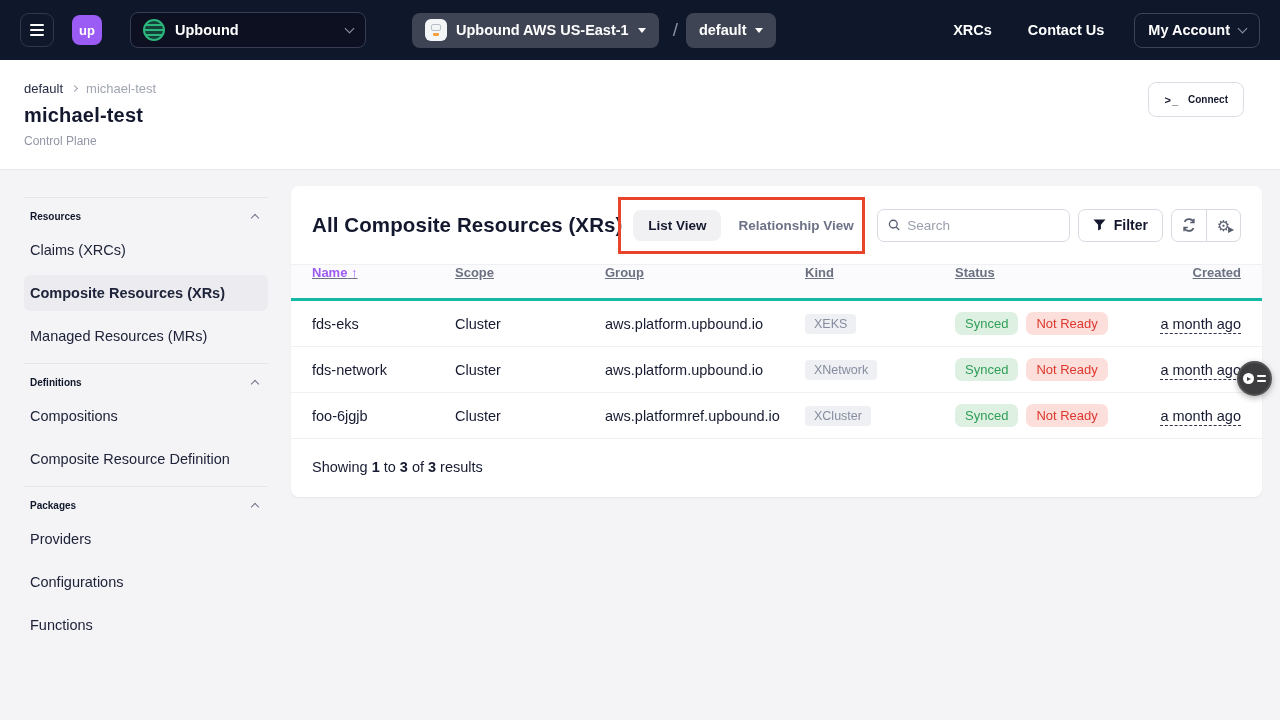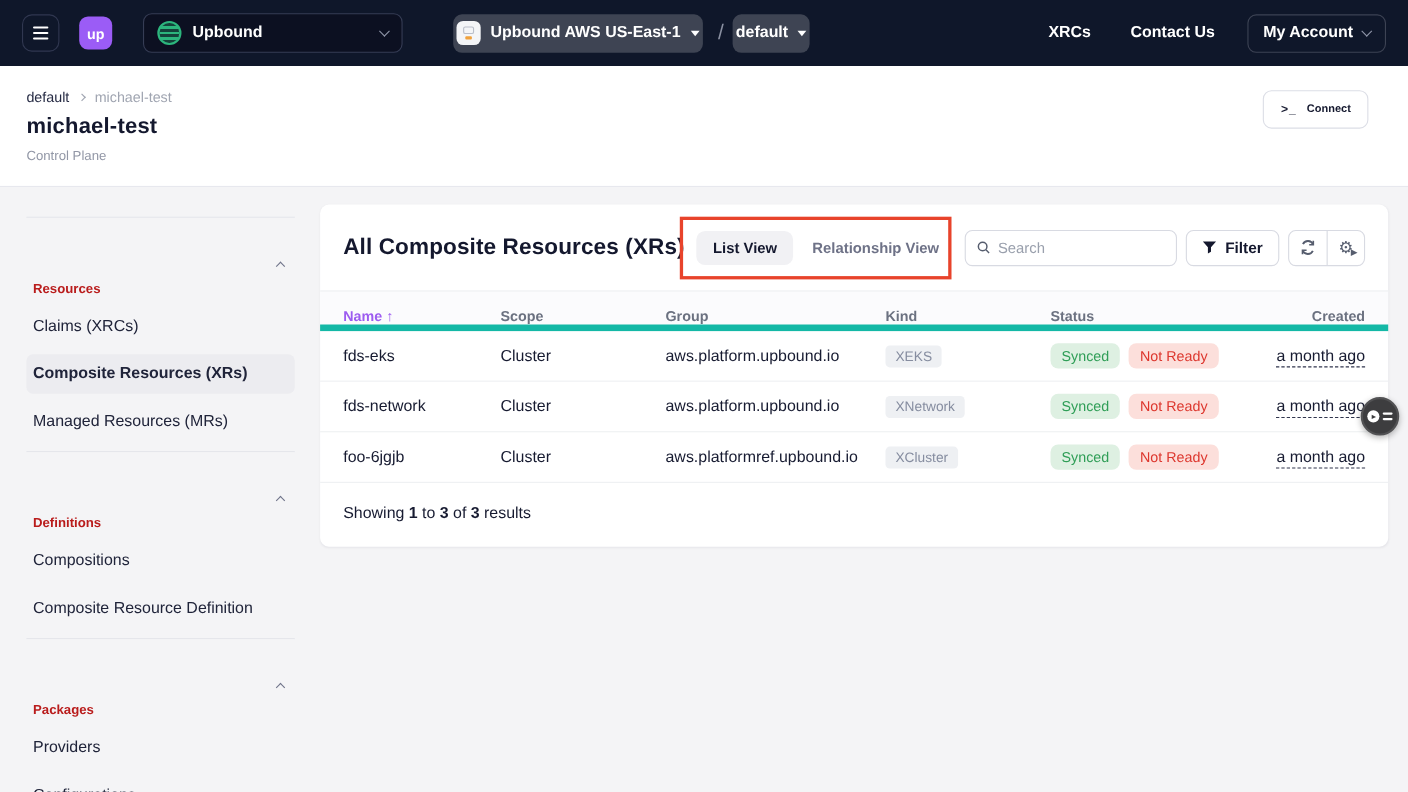--- a/index.html
+++ b/index.html
@@ -46,21 +46,21 @@
   .chev.down { transform: rotate(45deg); margin-top: -3px; }
   .chev.up   { transform: rotate(-135deg); margin-top: 3px; }
   .chev.right{ transform: rotate(-45deg); }
   .org-select .chev { margin-left: auto; color: #9298ab; }
   .tri-down {
     width: 0; height: 0; border-left: 4.5px solid transparent;
     border-right: 4.5px solid transparent; border-top: 5.5px solid #fff; flex: none;
   }
   .cp-select, .grp-select {
     height: 35px; background: #3e4453; border-radius: 8px; display: flex;
-    align-items: center; padding: 0 3px; gap: 9px; cursor: pointer;
+    align-items: center; padding: 0 13px; gap: 9px; cursor: pointer;
     font-size: 14.5px; font-weight: bold;
   }
   .cp-select { margin-left: 46px; }
   .cp-icon {
     width: 22px; height: 22px; background: #f4f5f7; border-radius: 6px; flex: none;
     display: flex; flex-direction: column; align-items: center; justify-content: center; gap: 2px;
   }
   .cp-icon .sq { width: 10px; height: 7px; border: 1.5px solid #b9bec9; border-radius: 2px; }
   .cp-icon .dot { width: 6px; height: 2.5px; background: #f0a13c; border-radius: 1px; }
   .slash { margin: 0 8px 0 14px; color: #8a90a1; font-size: 19px; }
@@ -100,21 +100,21 @@
   .side-item {
     font-size: 14.5px; color: #20243a; padding: 9px 6px; border-radius: 6px;
     margin-bottom: 7px; cursor: pointer; line-height: 18px;
   }
   .side-item.active { background: #ececf0; font-weight: bold; }
   .side-divider { height: 1px; background: #e5e6eb; margin: 9px 0 4px 0; }
   .side-header {
     display: flex; align-items: center; justify-content: space-between;
     padding: 9px 6px 4px 6px; margin-bottom: 6px; cursor: pointer;
   }
-  .side-header .lbl { font-size: 12px; font-weight: bold; color: #b91c1c; margin-top: 44px; }
+  .side-header .lbl { font-size: 10px; font-weight: bold; color: #0f172a; }
   .side-header .chev { color: #6f7389; width: 6px; height: 6px; margin-right: 4px; }
 
   
   .main { flex: 1; padding: 16px 18px 0 1px; }
   .card {
     background: #fff; border-radius: 8px; box-shadow: 0 1px 2px rgba(20,24,46,.06);
     overflow: visible;
   }
   .card-header { height: 78px; display: flex; align-items: center; padding: 0 21px; }
   .card-title { font-size: 20.5px; font-weight: bold; color: #14182e; letter-spacing: .1px; }
@@ -151,23 +151,23 @@
     margin-left: 8px; border: 1px solid #d8dae2; border-radius: 7px; display: flex;
     align-items: stretch; height: 33px; overflow: hidden;
   }
   .icon-cell { width: 34px; display: flex; align-items: center; justify-content: center; cursor: pointer; color: #565d6e; }
   .icon-cell + .icon-cell { border-left: 1px solid #d8dae2; }
   .gear-wrap { position: relative; font-size: 15px; line-height: 1; }
   .gear-wrap .play { position: absolute; right: -4px; bottom: -1px; font-size: 8px; }
 
   
   .thead {
-    display: flex; align-items: flex-end; height: 37px; padding: 0 21px;
-    background: #fbfbfd; border-top: 1px solid #eef0f2; border-bottom: 6px solid #14b8a6;
-    font-size: 13px; font-weight: bold; color: #6b7180;
+    display: flex; align-items: flex-start; height: 37px; padding: 0 21px;
+    background: #fbfbfd; border-top: 1px solid #eef0f2; border-bottom: 3px solid #14b8a6;
+    font-size: 13px; font-weight: bold; color: #6b7180; text-decoration: underline;
   }
   .col-name { width: 143px; flex: none; }
   .col-scope { width: 150px; flex: none; }
   .col-group { width: 200px; flex: none; }
   .col-kind { width: 150px; flex: none; }
   .col-status { width: 205px; flex: none; display: flex; align-items: center; gap: 8px; }
   .col-created { flex: 1; text-align: right; }
   .thead .col-name { color: #9d5cf0; cursor: pointer; }
   .trow {
     display: flex; align-items: center; height: 46px; padding: 0 21px;

